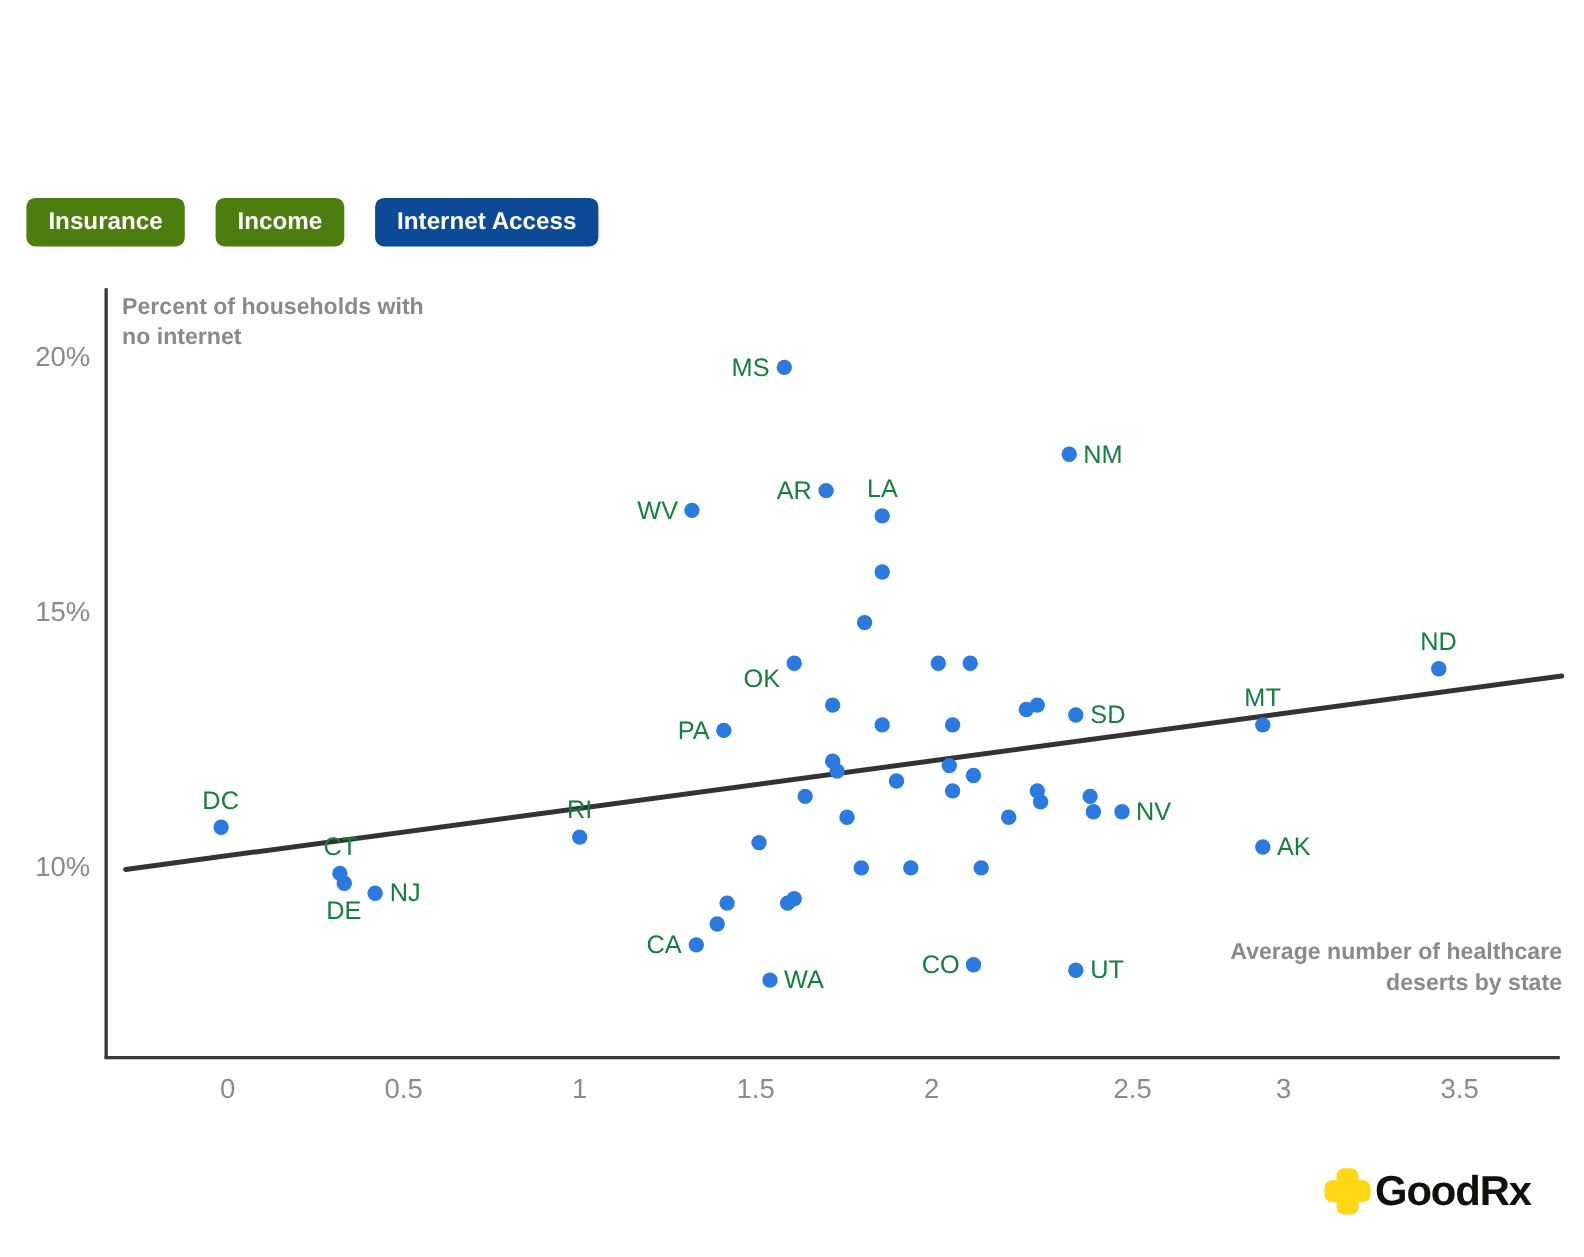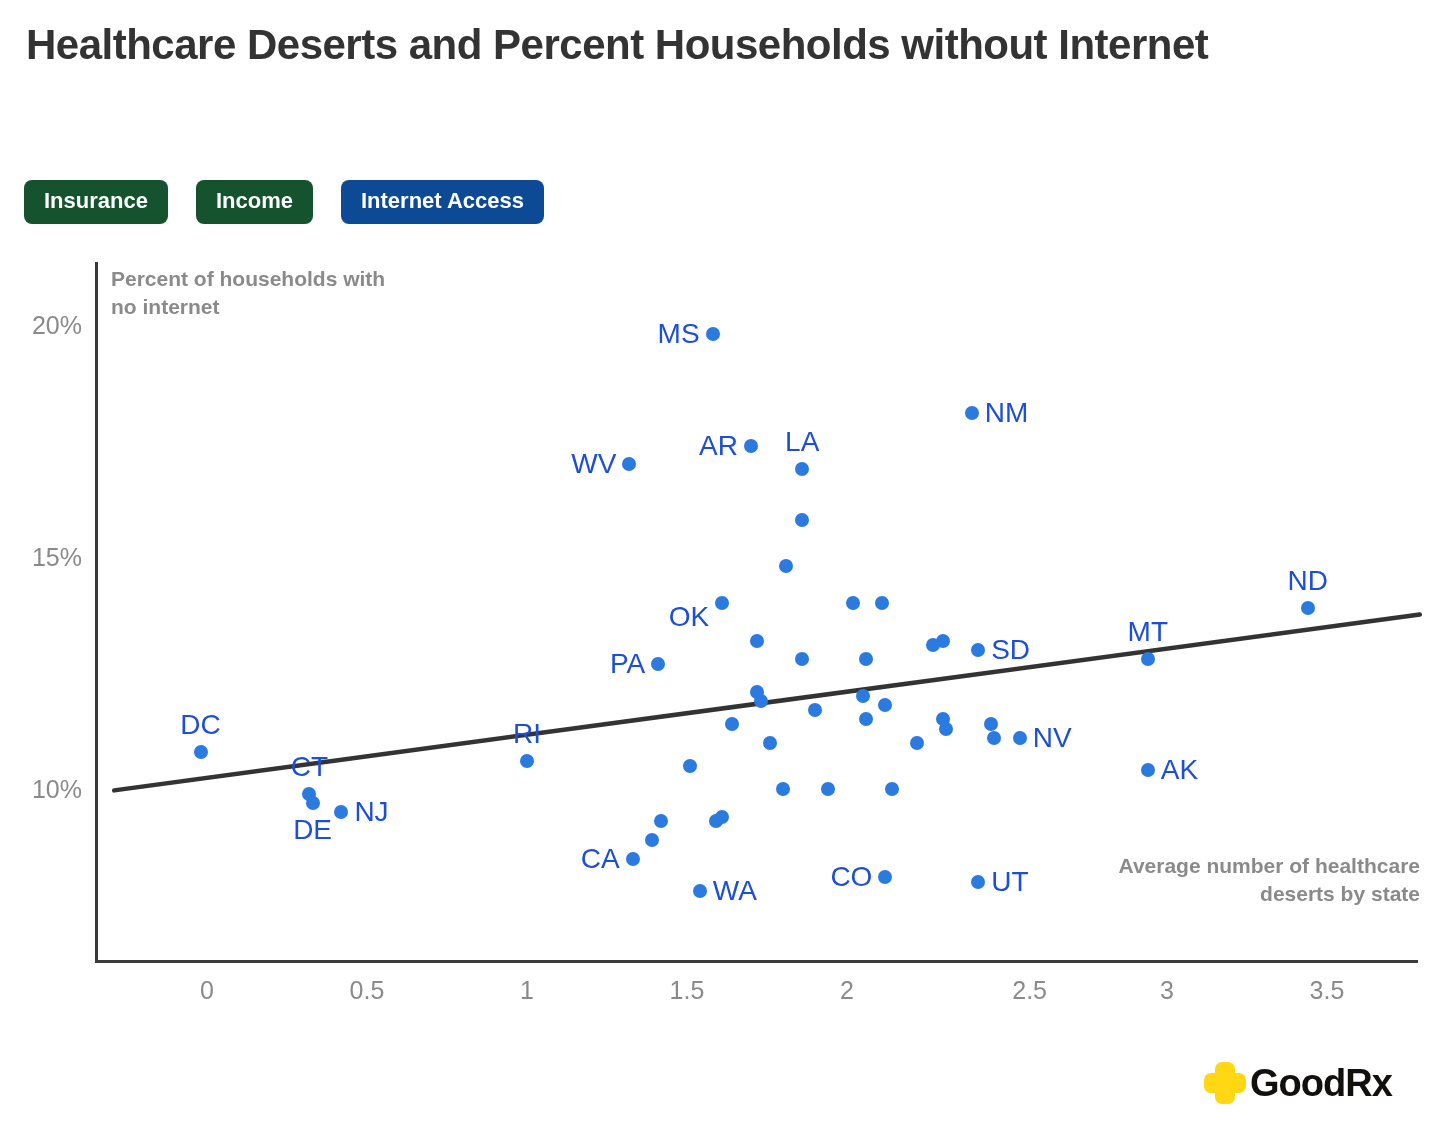--- a/index.html
+++ b/index.html
@@ -51,21 +51,21 @@
     border-radius: 8px;
     color: #ffffff;
     font-family: "Liberation Sans", sans-serif;
     font-size: 22px;
     font-weight: bold;
     padding: 10px 20px 12px 20px;
     cursor: pointer;
     line-height: 1;
     white-space: nowrap;
   }
-  .toggle-btn.inactive { background: #14532d; }
+  .toggle-btn.inactive { background: #4d7c0f; }
   .toggle-btn.active   { background: #0d4a96; }
 
   
   .plot {
     position: absolute;
     left: 0; top: 0;
     width: 1440px; height: 1143px;
     pointer-events: none;
   }
   .axis-line {
@@ -108,22 +108,22 @@
   .dot {
     position: absolute;
     width: 14px; height: 14px;
     margin-left: -7px; margin-top: -7px;
     border-radius: 50%;
     background: #2b7ae0;
     pointer-events: auto;
   }
   .point-label {
     position: absolute;
-    font-size: 28px;
-    color: #1d4ed8;
+    font-size: 23px;
+    color: #15803d;
     white-space: nowrap;
     transform: translateY(-50%);
   }
   .point-label.lbl-left  { text-align: right; transform: translate(-100%, -50%); }
   .point-label.lbl-right { text-align: left;  transform: translate(0, -50%); }
   .point-label.lbl-above { text-align: left; transform: translate(-50%, -100%); }
   .point-label.lbl-below { text-align: center; transform: translate(-50%, 0); }
 
   
   .trend-svg {
@@ -160,21 +160,20 @@
     color: #12100d;
     letter-spacing: -1px;
     line-height: 1;
   }
 </style>
 </head>
 <body>
 
 <div class="chart-card">
 
-  <div class="title">Healthcare Deserts and Percent Households without Internet</div>
 
   <div class="toggle-row">
     <button class="toggle-btn inactive">Insurance</button>
     <button class="toggle-btn inactive">Income</button>
     <button class="toggle-btn active">Internet Access</button>
   </div>
 
   <div class="plot">
     <div class="axis-line y-axis"></div>
     <div class="axis-line x-axis"></div>

